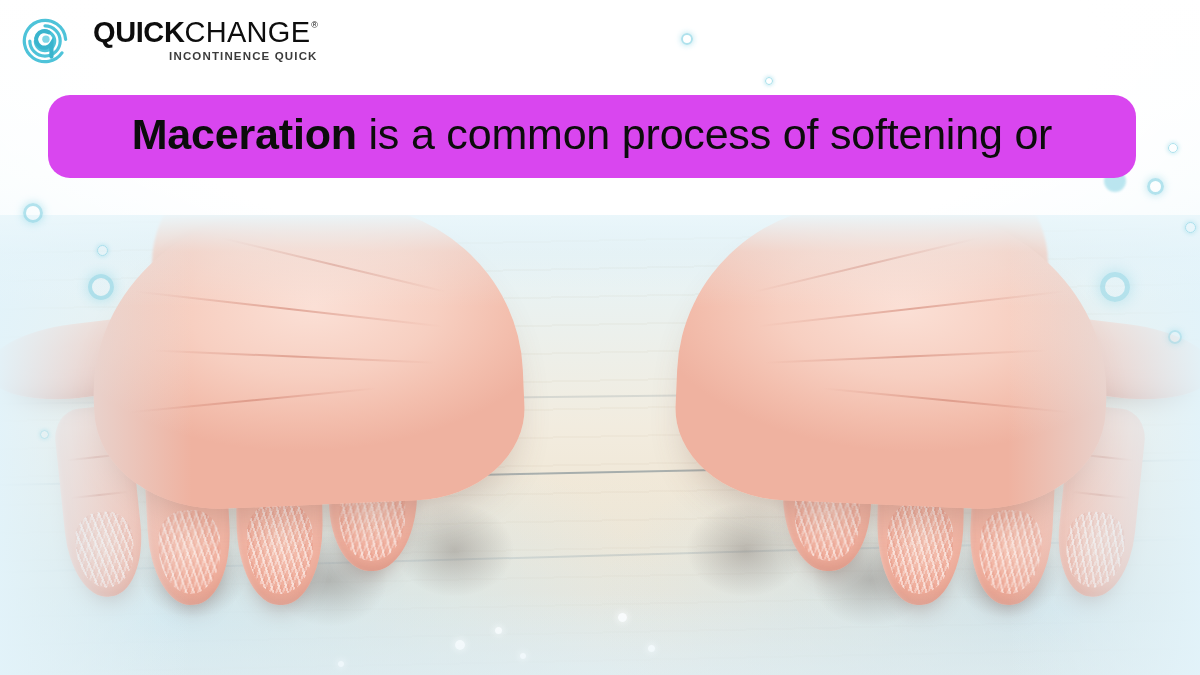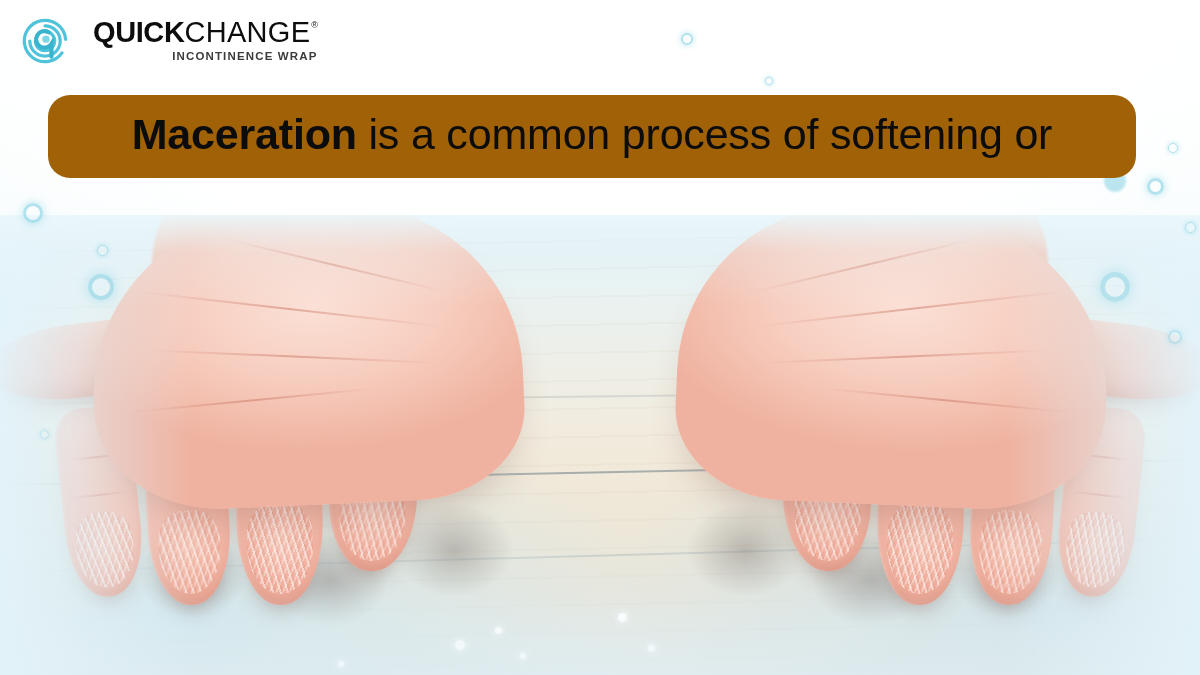--- a/index.html
+++ b/index.html
@@ -179,21 +179,21 @@
   .lg-change{ font-weight:300; letter-spacing:.3px; }
   .lg-reg{ font-size:9px; font-weight:400; line-height:1; margin-top:3px; margin-left:1px; }
   .logo-row2{
     margin-top:4px; align-self:flex-end;
     font-size:11.5px; font-weight:600; letter-spacing:1.15px; color:#3b3b3b;
   }
 
   
   .headline{
     position:absolute; left:48px; top:95px; width:1088px;
-    background:#a16207;
+    background:#d946ef;
     border-radius:22px;
     padding:14px 18px 18px;
     text-align:center;
     z-index:25;
   }
   .headline p{
     font-size:43px;
     line-height:1.18;
     color:#0c0c0c;
     font-weight:400;
@@ -348,21 +348,21 @@
         <path d="M58 31 A18 18 0 1 0 64 56 L64 84" fill="none" stroke="#39b4cd" stroke-width="9" stroke-linecap="round"></path>
         <circle cx="52" cy="46" r="8" fill="#7fd6e6"></circle>
       </svg>
     </span>
     <span class="logo-text">
       <span class="logo-row1">
         <span class="lg-quick">QUICK</span>
           <span class="lg-change">CHANGE</span>
           <span class="lg-reg">®</span>
       </span>
-      <span class="logo-row2">INCONTINENCE WRAP</span>
+      <span class="logo-row2">INCONTINENCE QUICK</span>
     </span>
   </div>
 
   <div class="headline">
     <p><span class="strong">Maceration</span><span> is a common process of softening or</span></p>
   </div>
 
 </div>
 
 </body></html>

